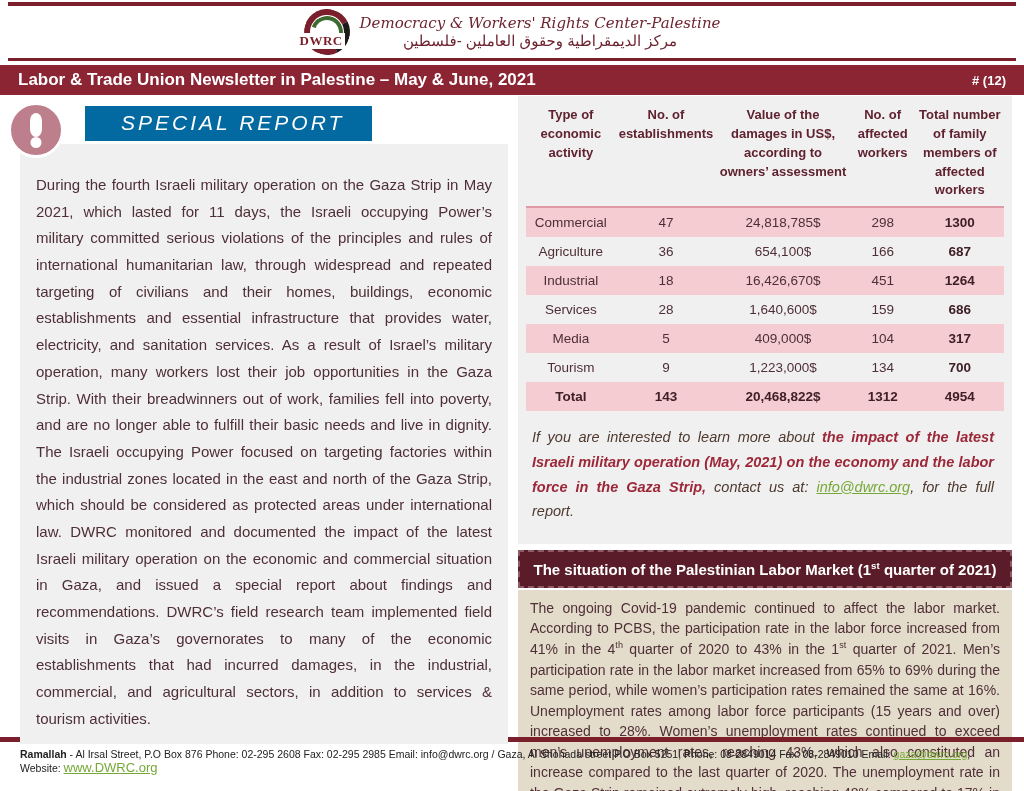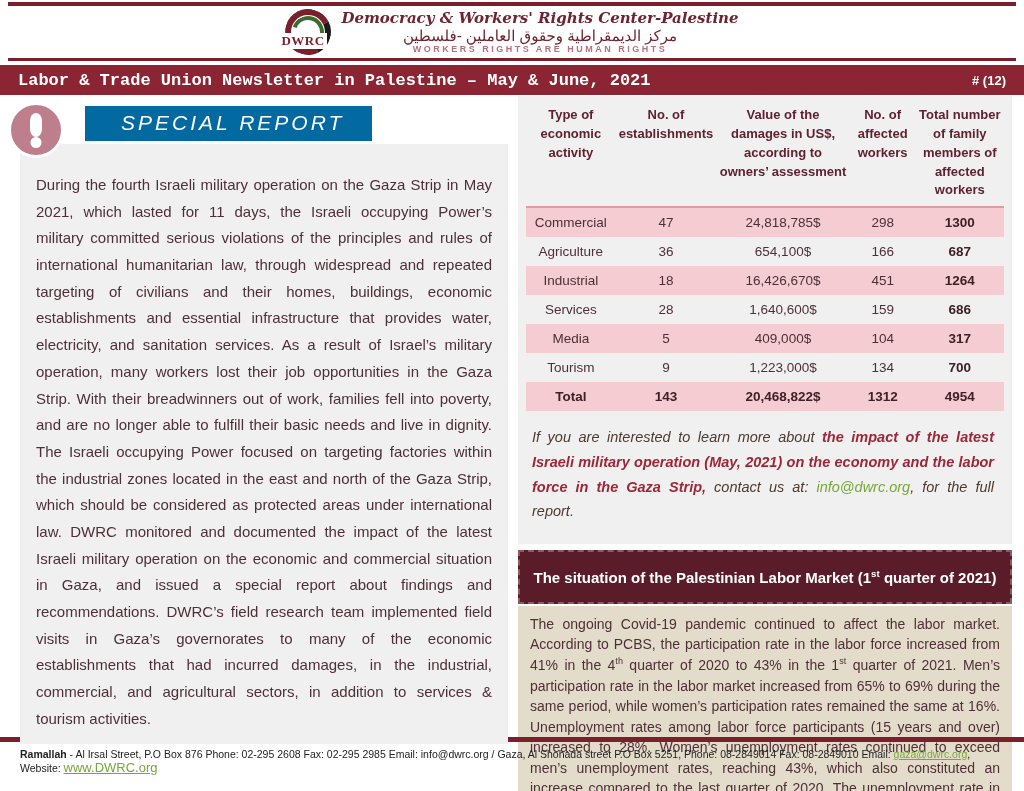--- a/index.html
+++ b/index.html
@@ -10,29 +10,29 @@
   }
 
   
   .top-rule { position:absolute; top:2px; left:8px; right:8px; height:4px; background:#7a1f2b; }
   .logo-band { position:absolute; top:7px; left:0; right:0; height:50px; display:flex; justify-content:center; align-items:center; gap:10px; }
   .logo-mark { position:relative; width:46px; height:46px; flex:0 0 auto;text-align:center; }
   .logo-ring-outer { position:absolute; inset:0; border-radius:50%; border:6px solid #7a1f2b; border-right-color:#1f1a1a; transform:rotate(18deg); }
   .logo-ring-inner { position:absolute; inset:7px; border-radius:50%; border:4px solid #3d6b2f; border-left-color:transparent; transform:rotate(-25deg); }
   .logo-acronym { position:absolute; left:-6px; bottom:6px; background:#fff; color:#7a1f2b; font-family:"Liberation Serif", serif; font-weight:bold; font-size:13px; padding:0 2px; letter-spacing:.5px; }
   .logo-text { text-align:center; line-height:1.15; }
-  .logo-script { font-family:"DejaVu Serif", serif; font-style:italic; font-weight:bold; color:#6e2430; font-size:15px; }
+  .logo-script { font-family:"DejaVu Serif", serif; font-style:italic; font-weight:normal; color:#6e2430; font-size:15px; }
   .logo-arabic { color:#6e2430; font-size:15px; direction:rtl; }
   .logo-tagline { color:#b5707b; font-size:9px; letter-spacing:2.5px; font-weight:bold; }
   .mid-rule { position:absolute; top:58px; left:8px; right:8px; height:3px; background:#7a1f2b; }
 
   
   .masthead { position:absolute; top:65px; left:0; right:0; height:30px; background:#8b2433;
     display:flex; align-items:center; justify-content:space-between; padding:0 18px; }
-  .masthead-title { color:#fff; font-weight:bold; font-size:17px;font-family:Liberation Mono, monospace; }
+  .masthead-title { color:#fff; font-weight:bold; font-size:17px; }
   .masthead-issue { color:#ffffff; font-weight:bold; font-size:13px; }
 
   
   .left-col { position:absolute; left:20px; top:98px; width:488px; }
   .sr-header { position:relative; height:44px; z-index:3; }
   .alert-circle { position:absolute; left:-12px; top:-4px; width:56px; height:56px; border-radius:50%;
     background:#bd7f8b; border:3px solid #fff; z-index:4; }
   .excl-bar { position:absolute; left:50%; top:8px; transform:translateX(-50%); width:12px; height:24px; background:#fff; border-radius:6px / 8px; }
   .excl-dot { position:absolute; left:50%; bottom:7px; transform:translateX(-50%); width:11px; height:11px; border-radius:50%; background:#fff; }
   .sr-box { margin-left:65px; margin-top:8px; width:fit-content; background:#0369a1; color:#fff;
@@ -49,24 +49,24 @@
   table.damages th { color:#5f2230; font-weight:bold; font-size:13px; vertical-align:top; padding:6px 3px; line-height:1.45; text-align:center; }
   table.damages tbody { border-top:2px solid #e09aa6; }
   table.damages td { font-size:13.5px; text-align:center; padding:7px 3px; color:#4e2f37; }
   table.damages tbody tr:nth-child(odd) { background:#f4ccd2; }
   table.damages td:last-child { font-weight:bold; color:#3f2026; }
   table.damages tr.total-row td { font-weight:bold; color:#3f2026; }
   .col-type{width:19%;} .col-est{width:19%;} .col-val{width:29%;} .col-work{width:14%;} .col-fam{width:19%;}
 
   .contact-note { padding:14px 10px 14px 6px; font-size:14.5px; font-style:italic; line-height:1.7; text-align:justify; color:#4e3a2f; }
   .cn-strong { font-weight:bold; color:#9c2738; }
-  .cn-link { color:#76a837; cursor:pointer; }
+  .cn-link { color:#76a837; text-decoration:underline; cursor:pointer; }
 
   .lm-header { margin-top:6px; background:#5a1c28; border:2px dashed #8d5b63; color:#fff; font-weight:bold;
-    font-size:15px; text-align:center; padding:16px 4px; }
+    font-size:15px; text-align:center; padding:8px 4px; }
   .lm-header sup, .lm-body sup { font-size:0.65em; vertical-align:super; }
   .lm-body { margin-top:2px; background:#e4dcca; padding:8px 12px 10px; font-size:14px; line-height:1.47; text-align:justify; color:#4e2f37; min-height:206px; }
 
   
   .bottom-rule { position:absolute; top:737px; left:0; right:0; height:5px; background:#7a1f2b; }
   .page-footer { position:absolute; top:748px; left:20px; right:14px; font-size:10.5px; color:#222; }
   .f-bold { font-weight:bold; }
   .f-link { color:#76a837; text-decoration:underline; cursor:pointer; }
   .f-link-big { color:#76a837; text-decoration:underline; cursor:pointer; font-size:13px; }
 </style>
@@ -76,21 +76,20 @@
 <div class="top-rule"></div>
 <div class="logo-band">
   <div class="logo-mark">
     <div class="logo-ring-outer"></div>
     <div class="logo-ring-inner"></div>
     <span class="logo-acronym">DWRC</span>
   </div>
   <div class="logo-text">
     <div class="logo-script">Democracy &amp; Workers' Rights Center-Palestine</div>
     <div class="logo-arabic">مركز الديمقراطية وحقوق العاملين -فلسطين</div>
-    <div class="logo-tagline">WORKERS RIGHTS ARE HUMAN RIGHTS</div>
   </div>
 </div>
 <div class="mid-rule"></div>
 
 <div class="masthead">
   <span class="masthead-title">Labor &amp; Trade Union Newsletter in Palestine – May &amp; June, 2021</span>
   <span class="masthead-issue"># (12)</span>
 </div>
 
 <div class="left-col">

